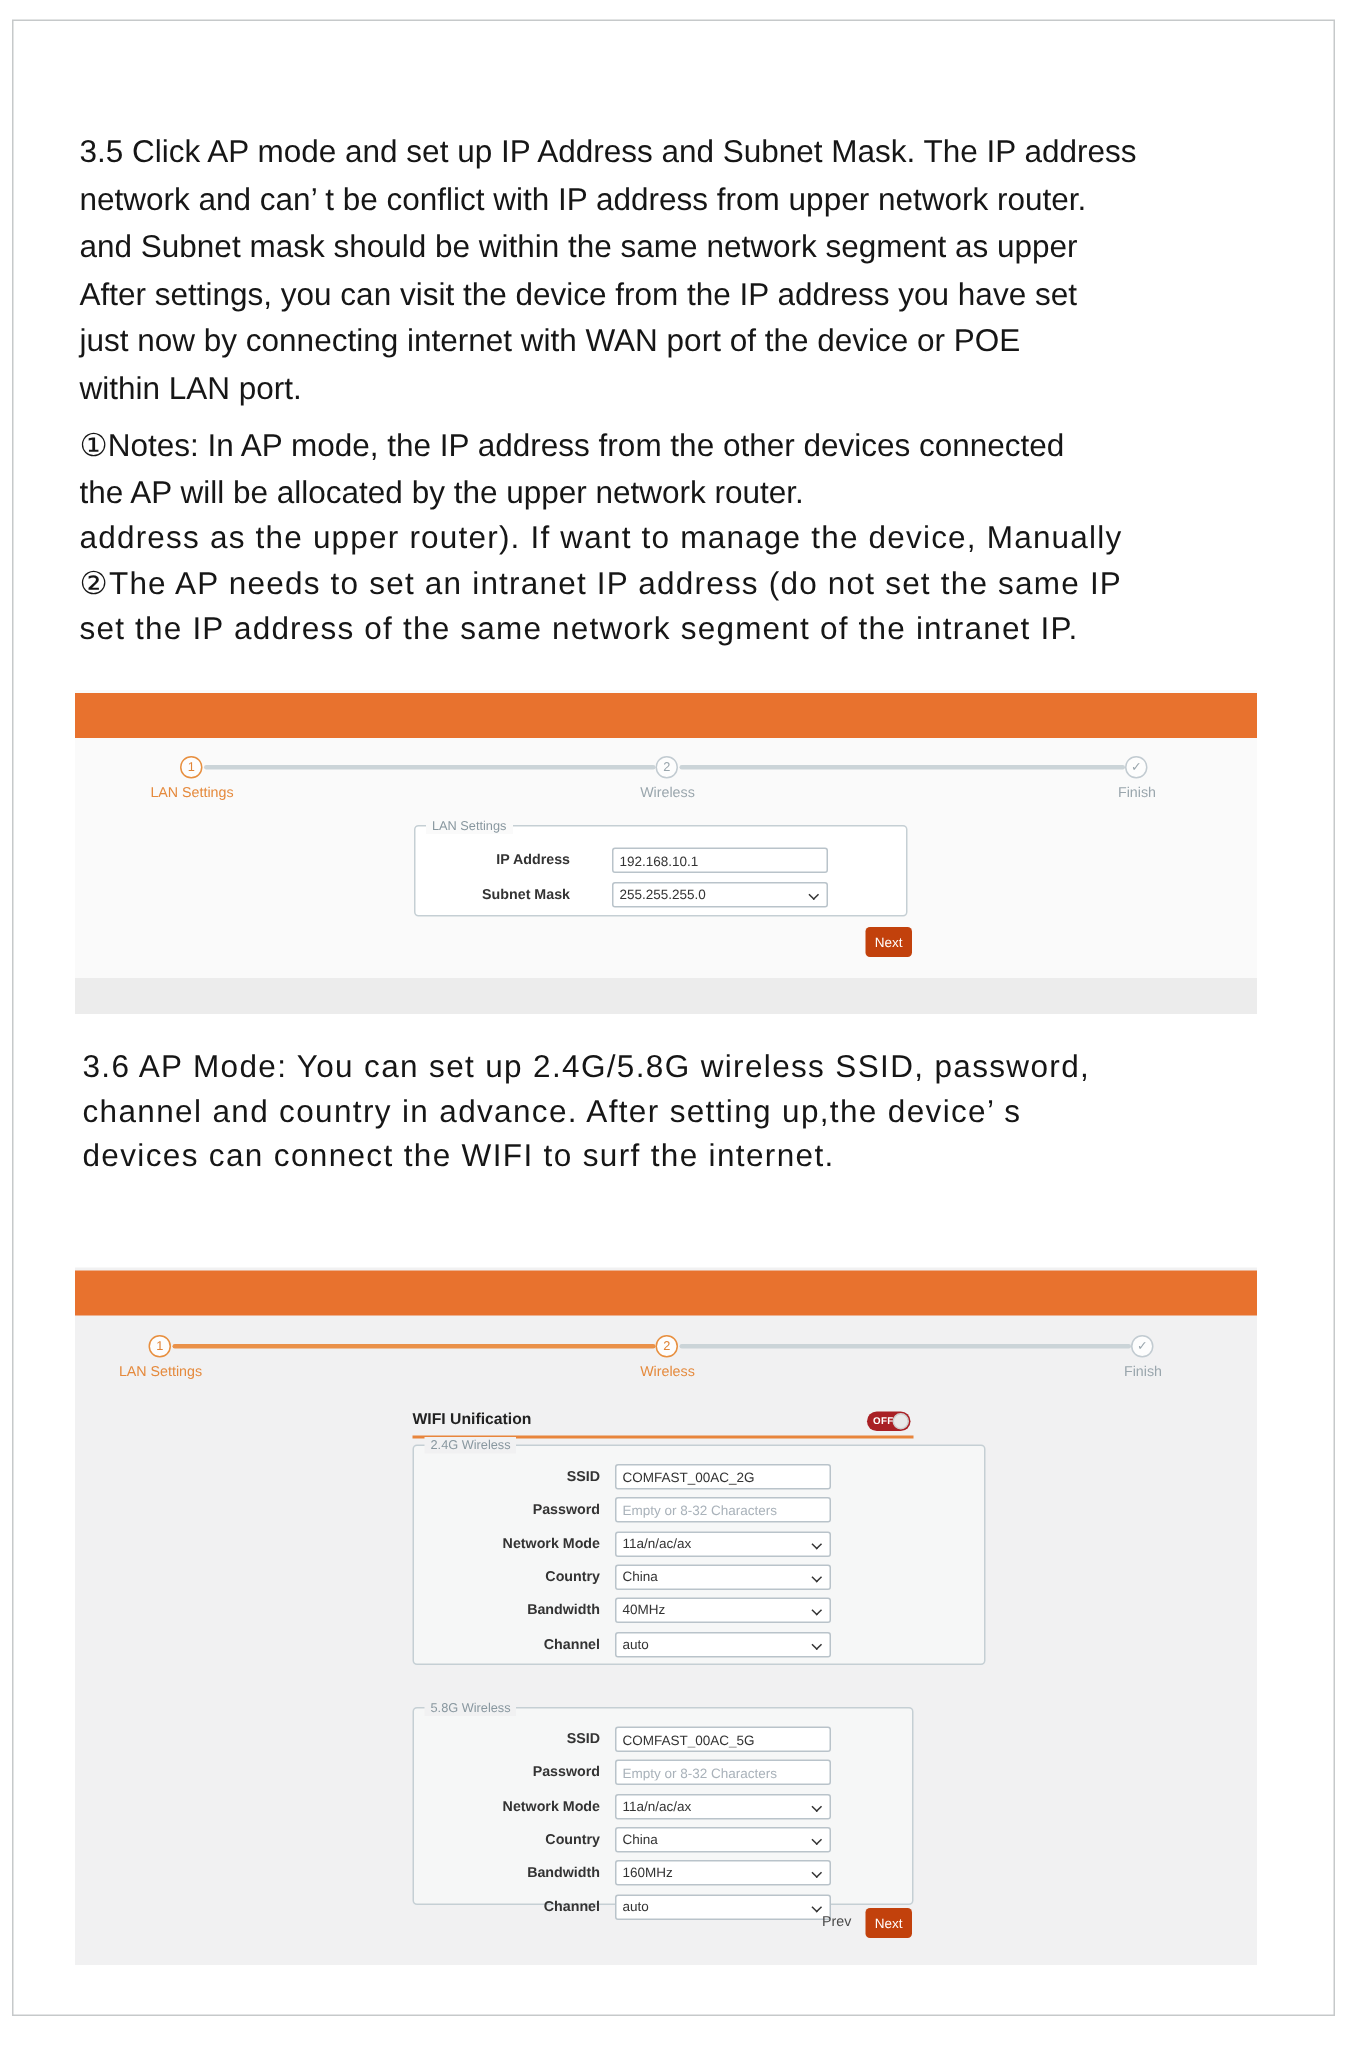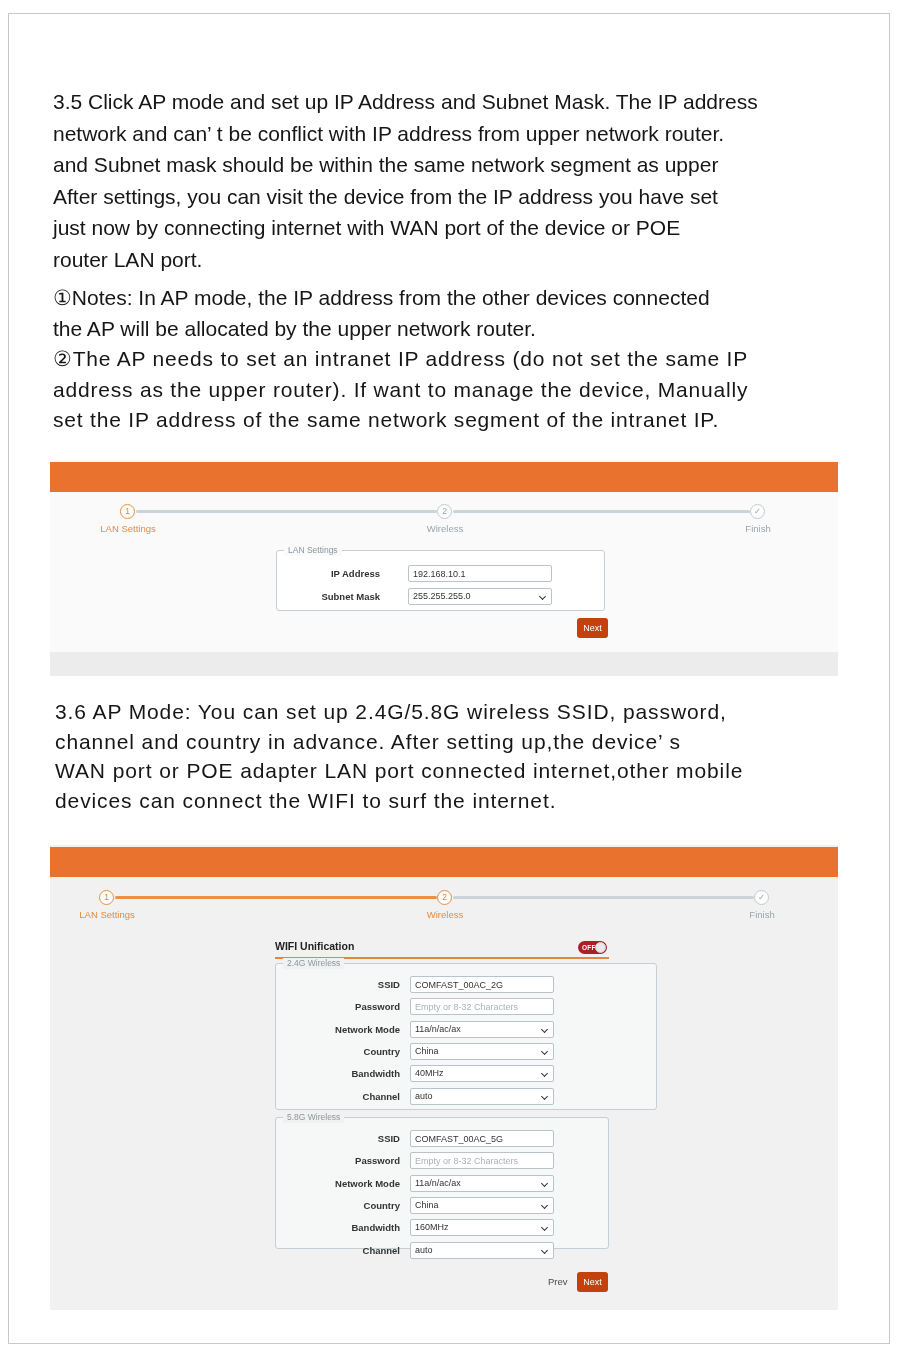--- a/index.html
+++ b/index.html
@@ -62,31 +62,31 @@
 
 <div class="page">
   <div class="frame"></div>
 
   <div class="doc-text p35">
     <div class="tl">3.5 Click AP mode and set up IP Address and Subnet Mask. The IP address</div>
     <div class="tl">network and can’ t be conflict with IP address from upper network router.</div>
     <div class="tl">and Subnet mask should be within the same network segment as upper</div>
     <div class="tl">After settings, you can visit the device from the IP address you have set</div>
     <div class="tl">just now by connecting internet with WAN port of the device or POE</div>
-    <div class="tl">router LAN port.</div>
+    <div class="tl">within LAN port.</div>
   </div>
 
   <div class="doc-text note1">
     <div class="tl">①Notes: In AP mode, the IP address from the other devices connected</div>
     <div class="tl">the AP will be allocated by the upper network router.</div>
   </div>
 
   <div class="doc-text note2">
+    <div class="tl">address as the upper router). If want to manage the device, Manually</div>
     <div class="tl">②The AP needs to set an intranet IP address (do not set the same IP</div>
-    <div class="tl">address as the upper router). If want to manage the device, Manually</div>
     <div class="tl">set the IP address of the same network segment of the intranet IP.</div>
   </div>
 
   <div class="wizard wizard1">
     <div class="wz-header"></div>
 
     <div class="sline" style="left:86px;top:50px;width:301px"></div>
     <div class="sline" style="left:403px;top:50px;width:297px"></div>
     <div class="scircle on" style="left:70px;top:44px">1</div>
     <div class="scircle" style="left:387px;top:44px">2</div>
@@ -110,21 +110,20 @@
       </div>
     </div>
 
     <div class="nextbtn" style="left:527px;top:158px">Next</div>
     <div class="w1-strip"></div>
   </div>
 
   <div class="doc-text p36">
     <div class="tl">3.6 AP Mode: You can set up 2.4G/5.8G wireless SSID, password,</div>
     <div class="tl">channel and country in advance. After setting up,the device’ s</div>
-    <div class="tl">WAN port or POE adapter LAN port connected internet,other mobile</div>
     <div class="tl">devices can connect the WIFI to surf the internet.</div>
   </div>
 
   <div class="wizard wizard2">
     <div class="wz-header"></div>
 
     <div class="sline on" style="left:65px;top:51px;width:322px"></div>
     <div class="sline" style="left:403px;top:51px;width:301px"></div>
     <div class="scircle on" style="left:49px;top:45px">1</div>
     <div class="scircle on" style="left:387px;top:45px">2</div>
@@ -173,21 +172,21 @@
       </div>
       <div class="frow" style="top:124px">
         <span class="flabel">Channel</span>
         <div class="fctl fselect">
           <span>auto</span>
           <i class="chev"></i>
         </div>
       </div>
     </div>
 
-    <div class="fs w2fs" style="left:225px;top:272px;width:334px;height:132px">
+    <div class="fs w2fs" style="left:225px;top:293px;width:334px;height:132px">
       <span class="legend">5.8G Wireless</span>
       <div class="frow" style="top:12px">
         <span class="flabel">SSID</span>
         <input class="fctl" value="COMFAST_00AC_5G" style="">
       </div>
       <div class="frow" style="top:34px">
         <span class="flabel">Password</span>
         <input class="fctl" placeholder="Empty or 8-32 Characters" style="">
       </div>
       <div class="frow" style="top:57px">

